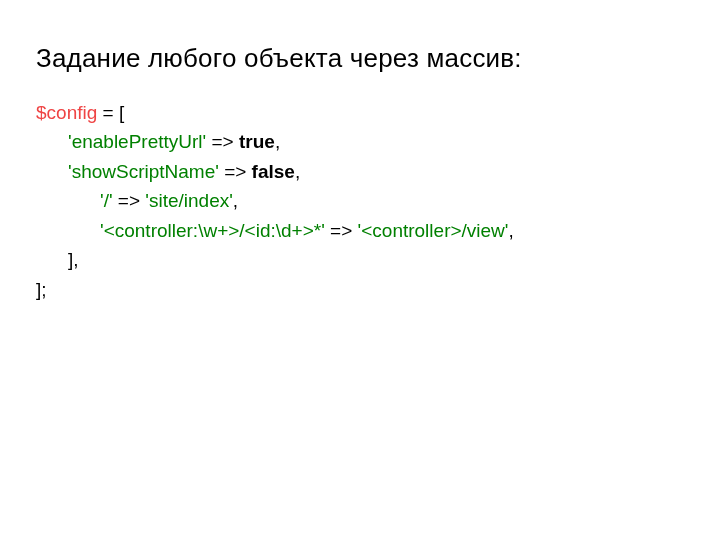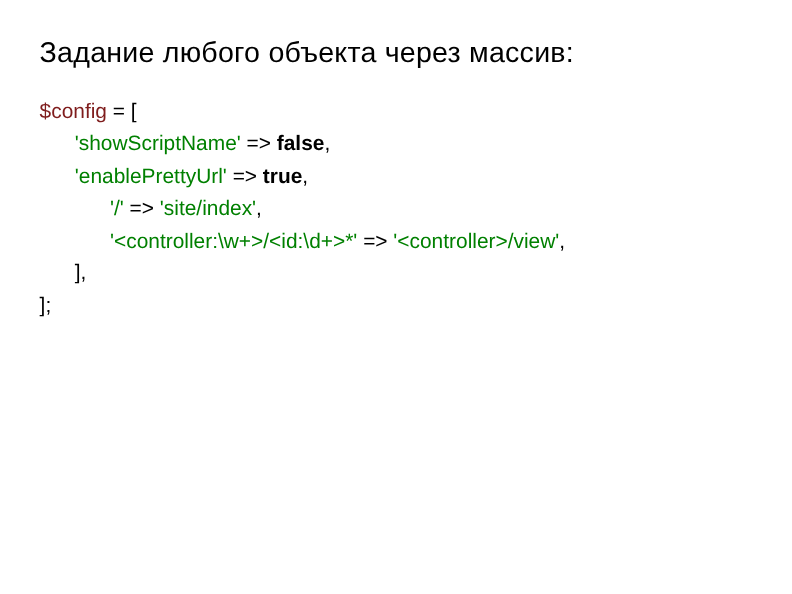--- a/index.html
+++ b/index.html
@@ -6,57 +6,57 @@
     margin: 0;
     padding: 0;
     width: 720px;
     height: 540px;
     background: #fff;
     font-family: Arial, Helvetica, sans-serif;
     color: #000;
   }
   .slide {
     box-sizing: border-box;
-    padding: 32px 36px;
+    padding: 43px 36px;
   }
   .title {
     font-size: 26px;
     margin-bottom: 24px;
     color: #000;
     letter-spacing: 0.2px;
   }
   .code {
     font-size: 19px;
     line-height: 1.55;
   }
   .code .line { white-space: pre; }
   .ind1 { padding-left: 32px; }
   .ind2 { padding-left: 64px; }
   .blank { height: 1.55em; }
   .tok-str   { color: #008000; }  
   .tok-cls   { color: #c00000; }  
-  .tok-var   { color: #7f1d1d; }  
+  .tok-var   { color: #ef4444; }  
   .tok-punct { color: #000; }
   .tok-bool  { color: #000; font-weight: bold; }
 </style>
 </head>
 <body>
 
 <div class="slide">
 
   <div class="title">Задание любого объекта через массив:</div>
 
   <div class="code">
 
     <div class="line"><span class="tok-var">$config</span><span class="tok-punct"> = [</span></div>
 
 
+    <div class="line ind1"><span class="tok-str">'enablePrettyUrl'</span><span class="tok-punct"> =&gt; </span><span class="tok-bool">true</span><span class="tok-punct">,</span></div>
+
     <div class="line ind1"><span class="tok-str">'showScriptName'</span><span class="tok-punct"> =&gt; </span><span class="tok-bool">false</span><span class="tok-punct">,</span></div>
-
-    <div class="line ind1"><span class="tok-str">'enablePrettyUrl'</span><span class="tok-punct"> =&gt; </span><span class="tok-bool">true</span><span class="tok-punct">,</span></div>
 
 
     <div class="line ind2"><span class="tok-str">'/'</span><span class="tok-punct"> =&gt; </span><span class="tok-str">'site/index'</span><span class="tok-punct">,</span></div>
 
     <div class="line ind2"><span class="tok-str">'&lt;controller:\w+&gt;/&lt;id:\d+&gt;*'</span><span class="tok-punct"> =&gt; </span><span class="tok-str">'&lt;controller&gt;/view'</span><span class="tok-punct">,</span></div>
 
     <div class="line ind1"><span class="tok-punct">],</span></div>
 
     <div class="line"><span class="tok-punct">];</span></div>
 

